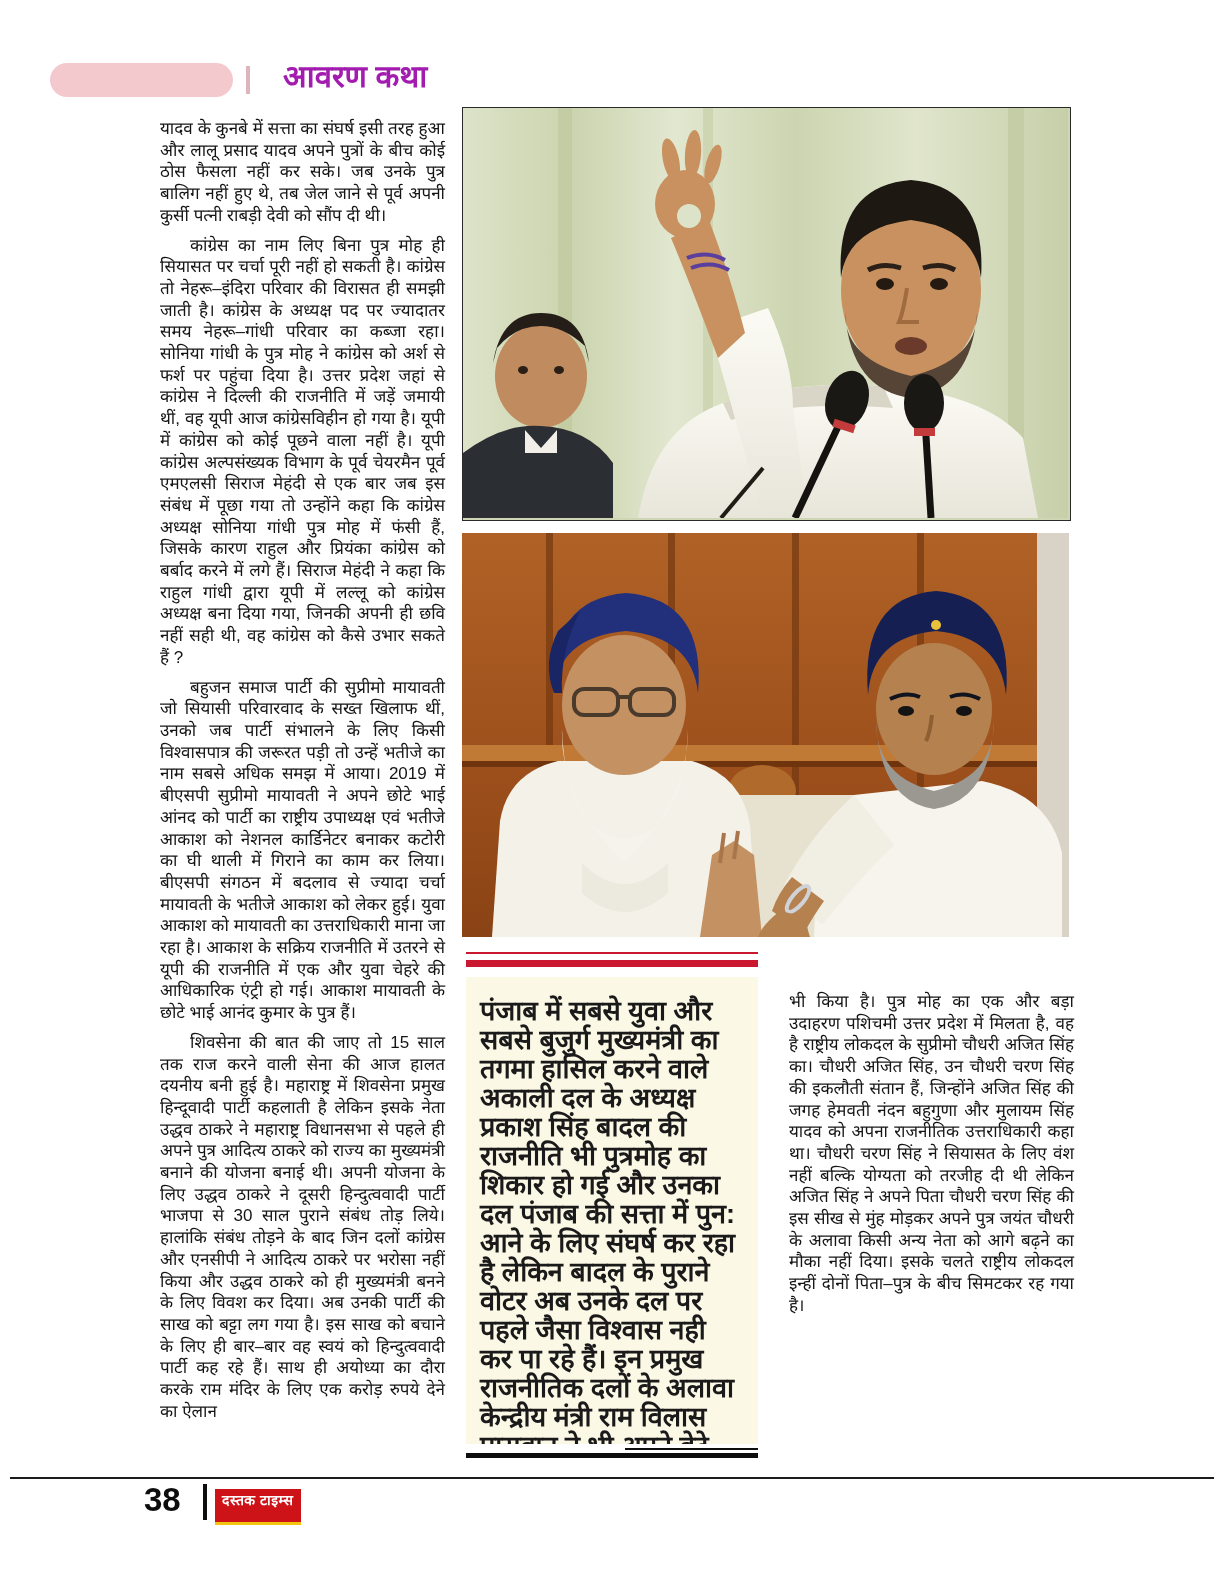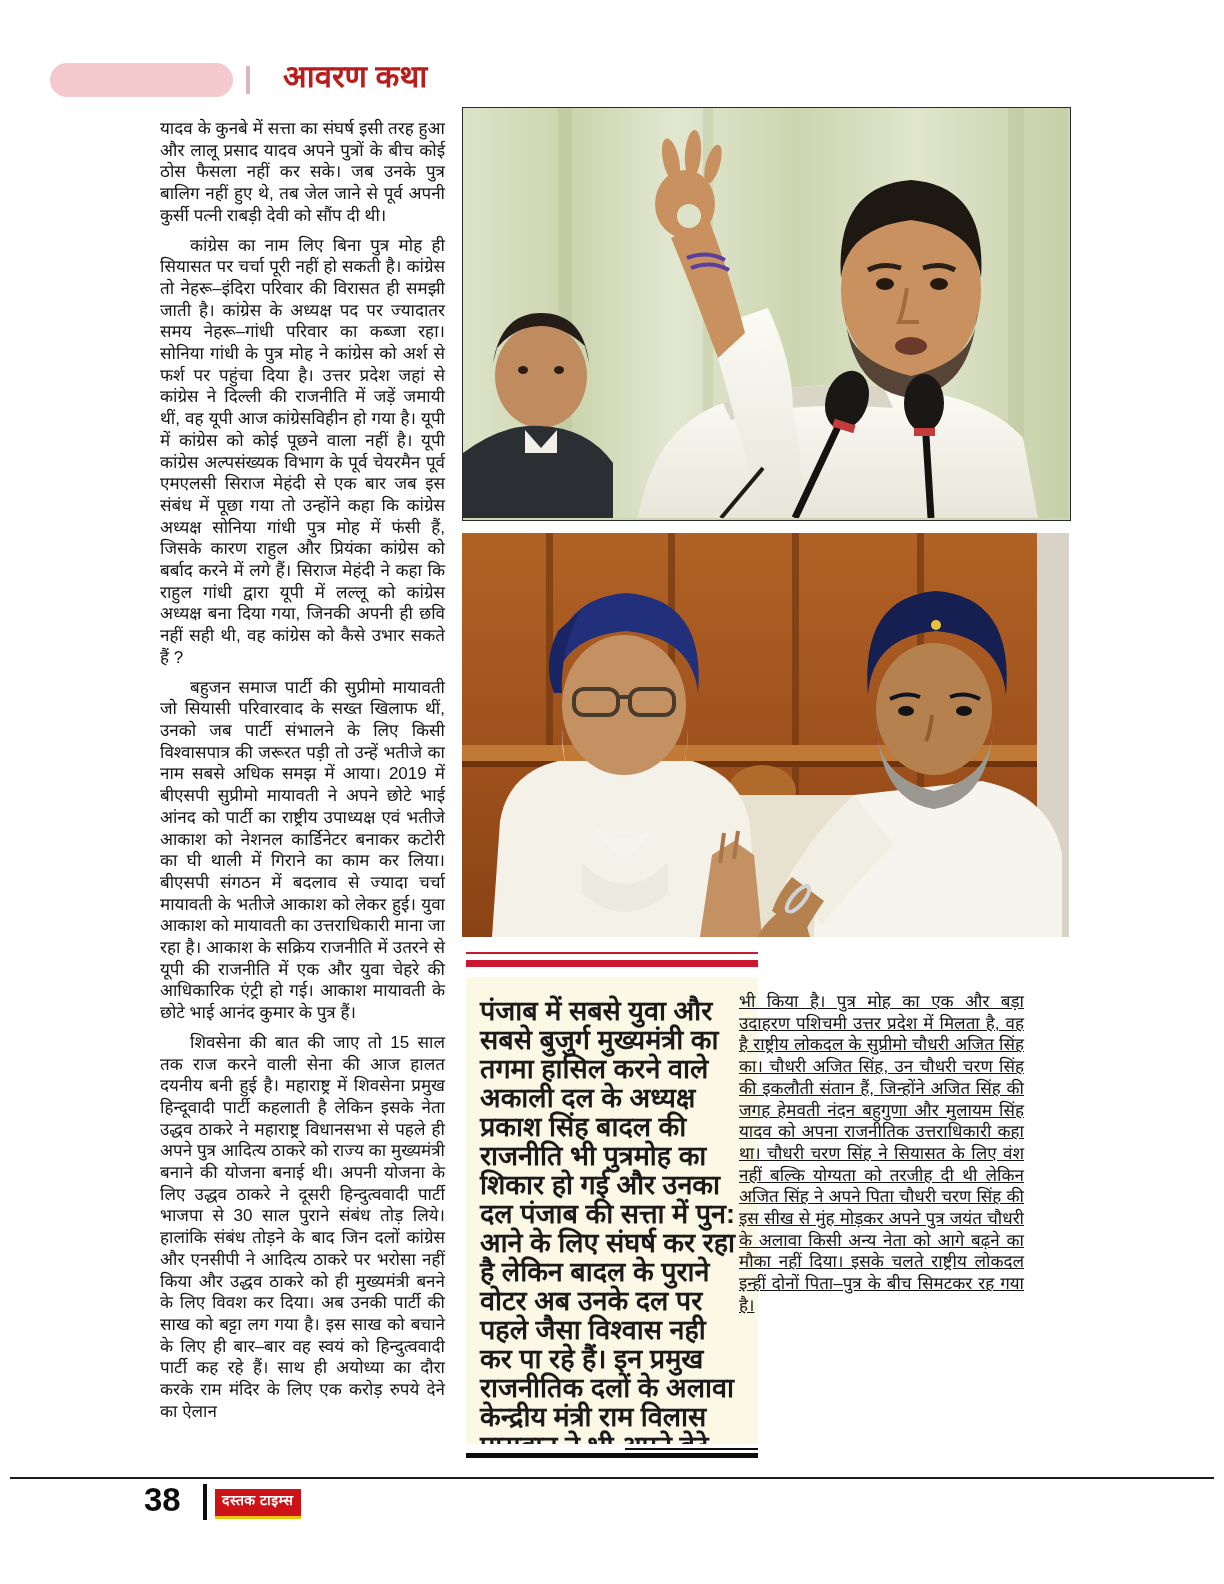--- a/index.html
+++ b/index.html
@@ -15,33 +15,33 @@
   .hdr-pill{
     position:absolute;left:50px;top:63px;width:183px;height:34px;
     background:#f4c9cd;border-radius:17px;
   }
   .hdr-divider{
     position:absolute;left:246px;top:66px;width:4px;height:28px;
     background:#dcb6bb;
   }
   .hdr-title{
     position:absolute;left:283px;top:58px;margin:0;
-    font-size:31px;font-weight:bold;color:#b91c1c;line-height:38px;
+    font-size:31px;font-weight:bold;color:#a21caf;line-height:38px;
   }
   
   .col{
     position:absolute;
     font-size:17px;line-height:21.7px;
     text-align:justify;color:#141414;
     overflow:hidden;
   }
   .col p{margin:8px;}
   .col p.indent{text-indent:30px;}
   .col-left{left:152px;top:110px;width:301px;height:1355px;}
-  .col-right{left:731px;top:983px;width:301px;height:480px;text-decoration:underline;}
+  .col-right{left:781px;top:983px;width:301px;height:480px;}
   
   .photo{position:absolute;overflow:hidden;background:#cfd6b4;}
   .photo-top{left:462px;top:107px;width:607px;height:412px;border:1px solid #2a2a2a;}
   .photo-bottom{left:462px;top:533px;width:607px;height:404px;}
   .photo svg{display:block;}
   
   .rule-red-thin{position:absolute;left:466px;top:952px;width:292px;height:2px;background:#c9182f;}
   .rule-red-thick{position:absolute;left:466px;top:960px;width:292px;height:7px;background:#c9182f;}
   .pull-quote{
     position:absolute;left:466px;top:977px;width:292px;height:467px;
@@ -58,21 +58,21 @@
   .footer-rule{position:absolute;left:10px;top:1477px;width:1204px;height:2px;background:#1c1c1c;}
   .pagenum{
     position:absolute;left:144px;top:1482px;margin:0;
     font-size:33px;font-weight:bold;color:#0d0d0d;line-height:36px;
   }
   .footer-bar{position:absolute;left:203px;top:1484px;width:4px;height:36px;background:#0d0d0d;}
   .mag-logo{
     position:absolute;left:215px;top:1489px;height:20px;
     background:#ce1318;color:#ffffff;
     font-size:14px;font-weight:bold;line-height:20px;
-    padding:1px 7px 6px 7px;
+    padding:1px 7px 12px 7px;
     border-bottom:3px solid #f2c410;
     letter-spacing:.5px;
   }
 </style>
 </head>
 <body>
 
 <div class="page">
 
   <div class="hdr-pill"></div>

